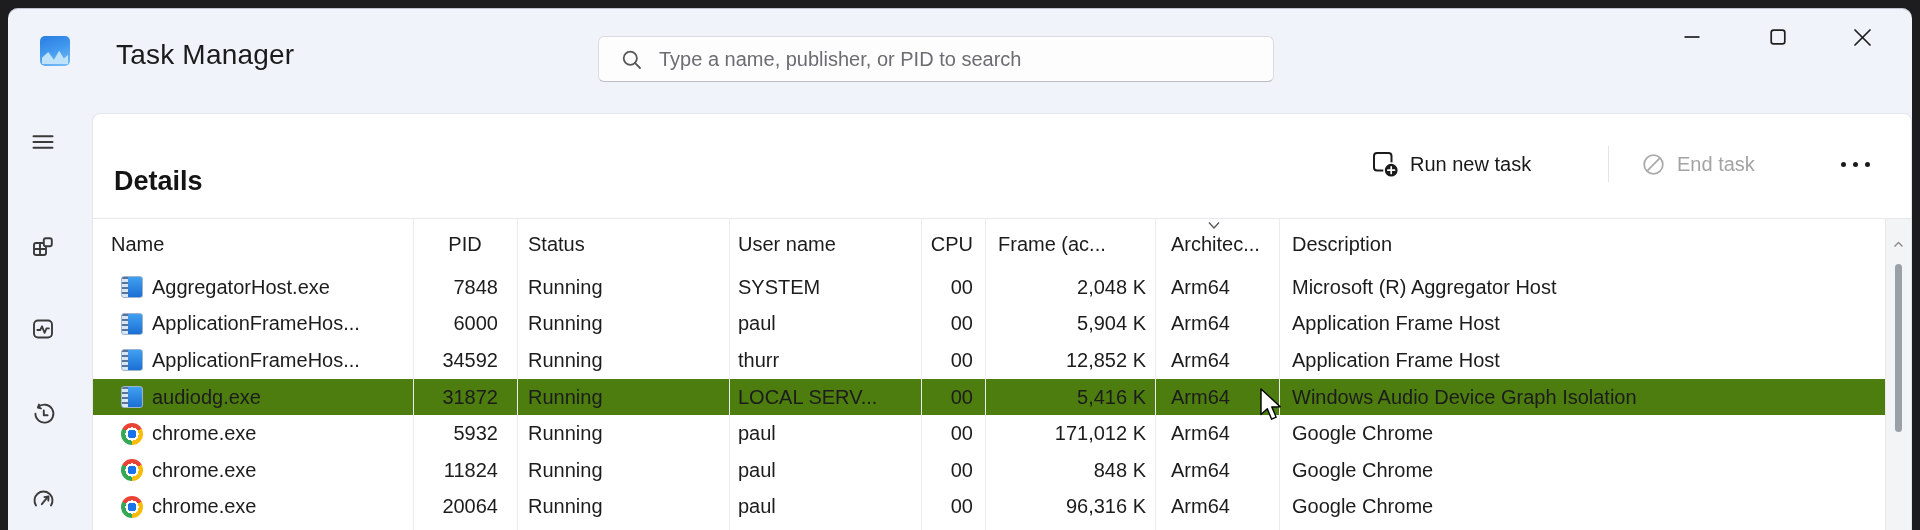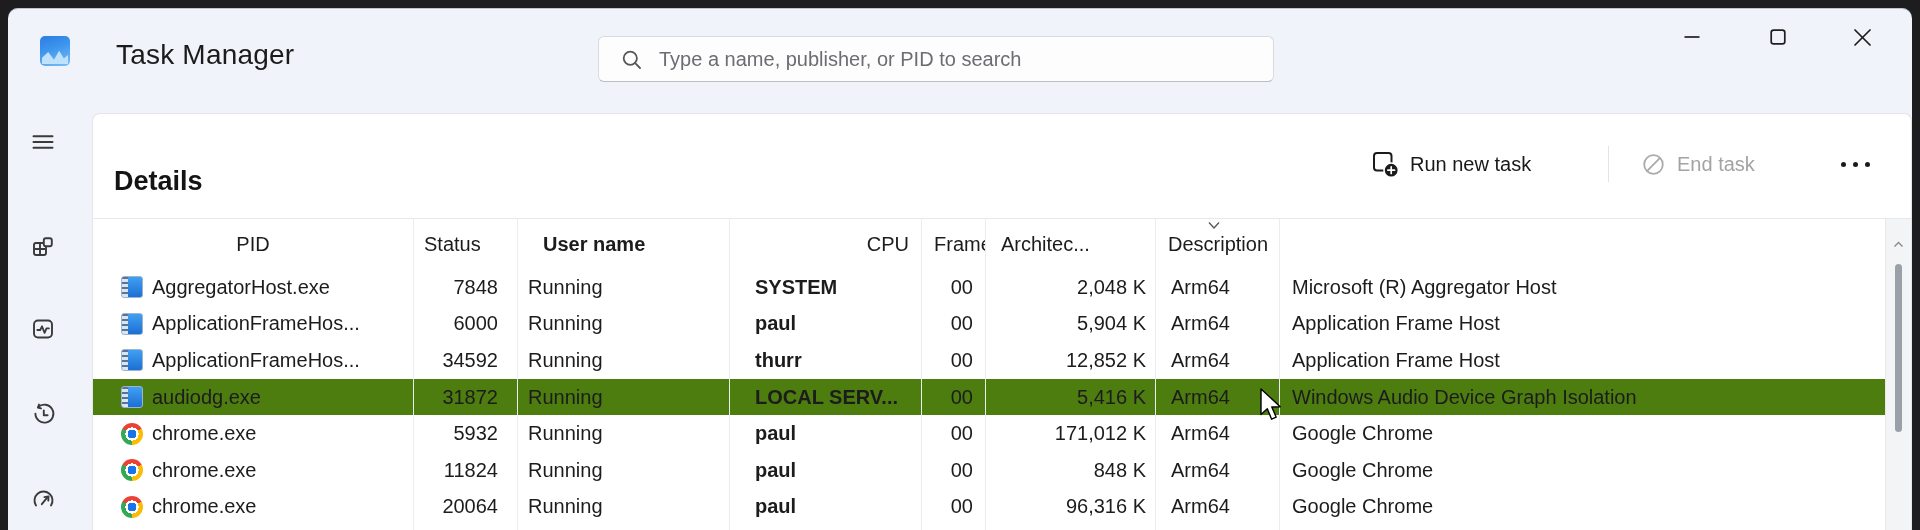--- a/index.html
+++ b/index.html
@@ -62,21 +62,21 @@
     align-items:center;font-size:20px;color:#1c1c1c;
   }
   .hrow{height:50px;}
   .trow{height:36.6px;}
   .trow[data-selected="true"]{background:#4d7c0f;}
   .c-name{padding-left:28px;display:flex;align-items:center;gap:9px;overflow:hidden;white-space:nowrap;}
   .hrow .c-name{padding-left:18px;}
   .c-pid{text-align:right;padding-right:19px;}
   .hrow .c-pid{text-align:center;padding-right:0;}
   .c-status{padding-left:11px;}
-  .c-user{padding-left:26px;white-space:nowrap;overflow:hidden;font-weight:bold;}
+  .c-user{padding-left:9px;white-space:nowrap;overflow:hidden;}
   .c-cpu{text-align:right;padding-right:12px;}
   .c-mem{text-align:right;padding-right:9px;white-space:nowrap;}
   .hrow .c-mem{text-align:left;padding-left:13px;padding-right:0;overflow:hidden;}
   .c-arch{padding-left:16px;white-space:nowrap;overflow:hidden;}
   .c-desc{padding-left:13px;white-space:nowrap;overflow:hidden;}
   .row-icon{width:22px;height:22px;flex:0 0 22px;border-radius:3px;box-sizing:border-box;}
   .row-icon[data-icon="window-app"]{
     border:1px solid #9db4cf;
     background-image:
       repeating-linear-gradient(180deg,#58749c 0 2px,#d7e6f4 2px 5px),
@@ -201,20 +201,21 @@
       <div class="vline" style="left:828px"></div>
       <div class="vline" style="left:892px"></div>
       <div class="vline" style="left:1062px"></div>
       <div class="vline" style="left:1186px"></div>
 
       <svg class="sort-chevron icon" width="14" height="9" viewBox="0 0 14 9">
         <path d="M2 1.5 L7 7 L12 1.5" fill="none" stroke="#5a5a5a" stroke-width="1.4"></path>
       </svg>
 
       <div class="hrow">
+        <div class="c-name">Name</div>
         <div class="c-pid">PID</div>
         <div class="c-status">Status</div>
         <div class="c-user">User name</div>
         <div class="c-cpu">CPU</div>
         <div class="c-mem">Frame (ac...</div>
         <div class="c-arch">Architec...</div>
         <div class="c-desc">Description</div>
       </div>
 
       <div class="tbody">

